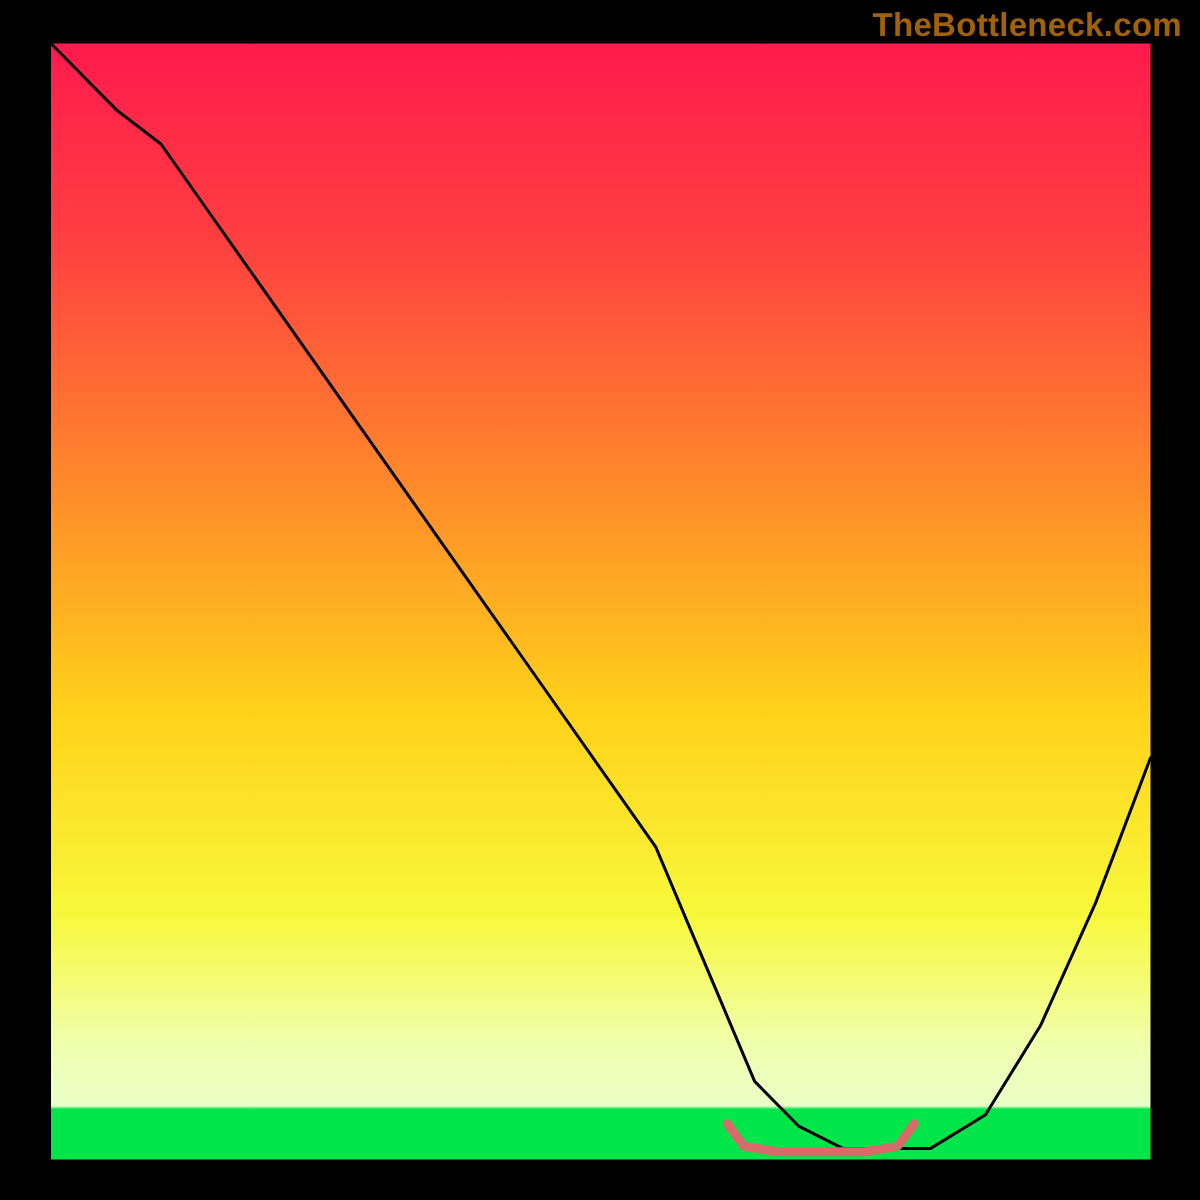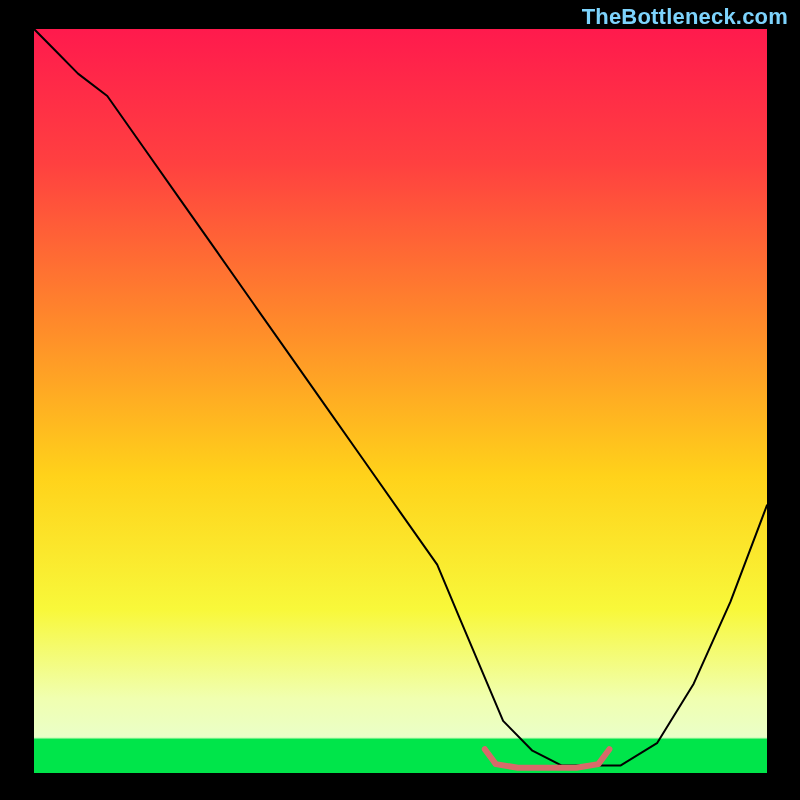--- a/index.html
+++ b/index.html
@@ -15,21 +15,21 @@
     width: 800px;
     height: 800px;
   }
   .watermark {
     position: absolute;
     top: 4px;
     right: 12px;
     font-family: Arial, Helvetica, sans-serif;
     font-size: 22px;
     font-weight: 600;
-    color: #7dd3fc;
+    color: #a16207;
     letter-spacing: 0.2px;
   }
   svg {
     display: block;
   }
 </style>
 </head>
 <body>
 <div class="wrap">
 

